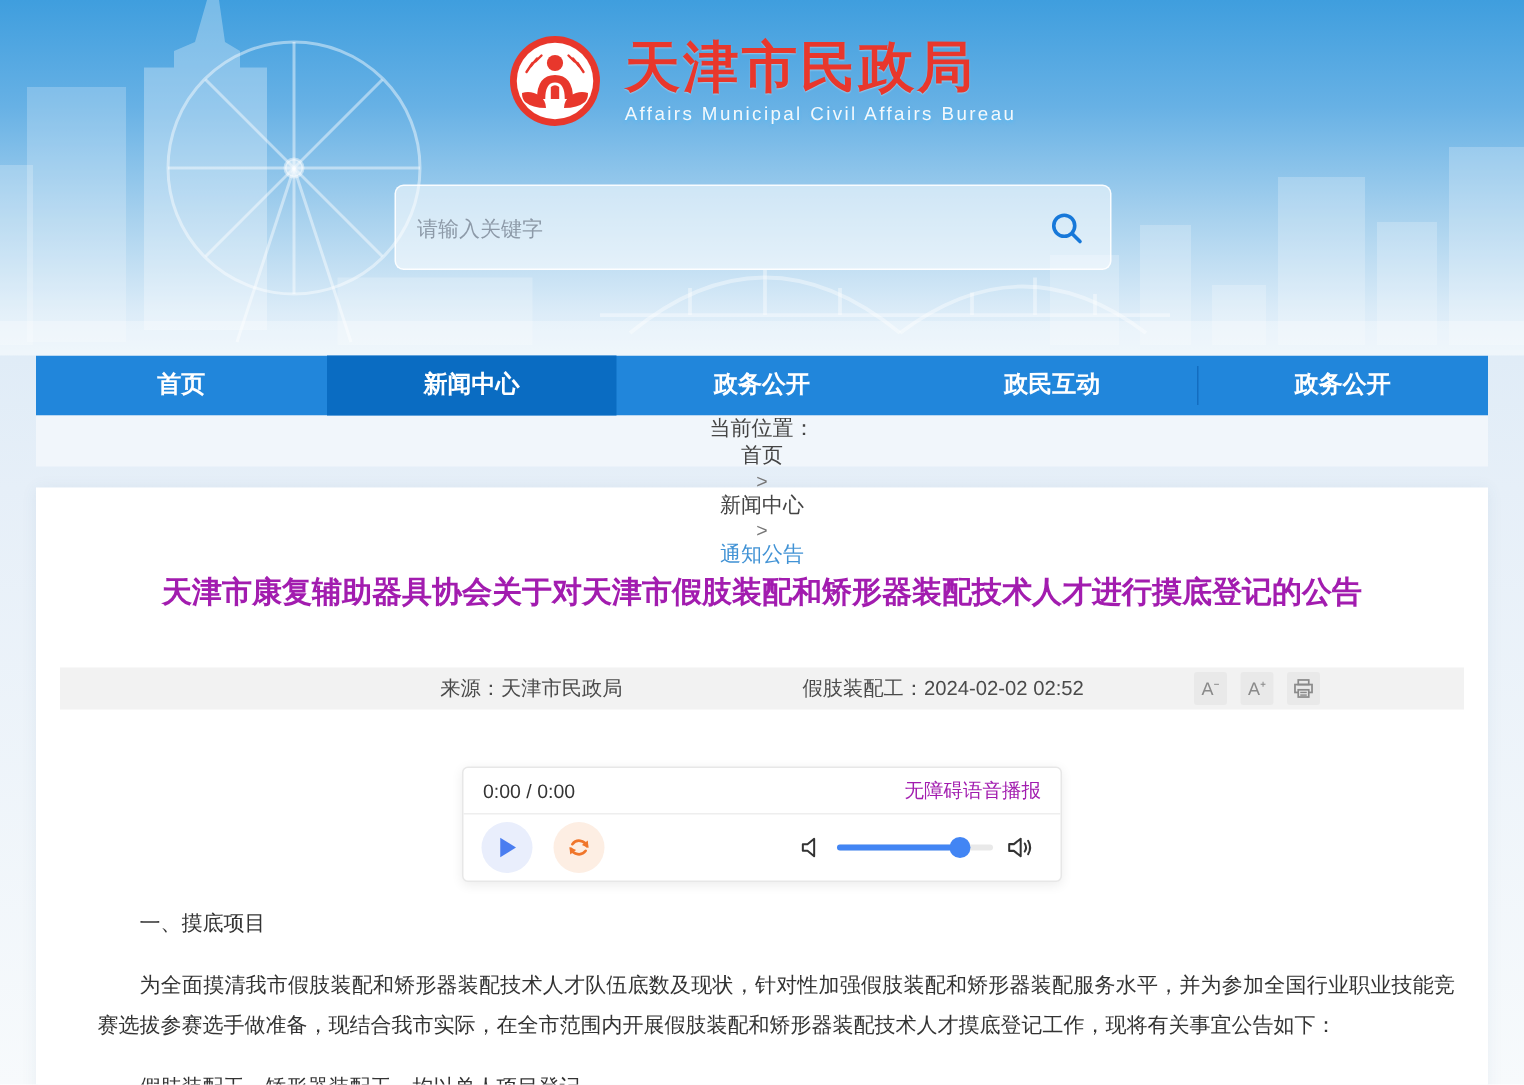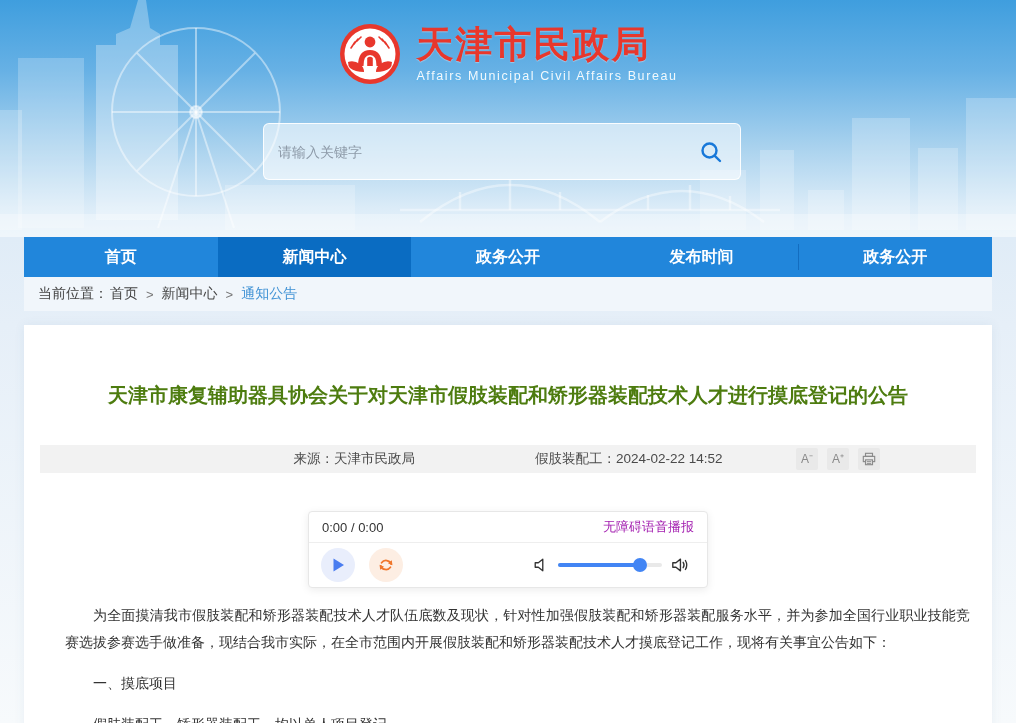--- a/index.html
+++ b/index.html
@@ -47,32 +47,32 @@
   }
   .mainnav a.active { background: #0a6cc2; }
   .mainnav a.sep::before {
     content:""; position:absolute; left:0; top:7px; width:1px; height:26px;
     background: rgba(10,90,170,0.55);
   }
   
   .breadcrumb {
     width: 968px; margin: 0 auto; height: 34px; background: #f1f6fb;
     display: flex; align-items: center; padding: 0 14px;
-    font-size: 14px; color: #444;
+    font-size: 14px; color: #444; flex-direction: column;
   }
   .breadcrumb a { color: #444; text-decoration: none; margin: 0 2px; }
   .breadcrumb a.current { color: #4293d5; }
   .breadcrumb .gt { color: #777; margin: 0 6px; font-size: 13px; }
   
   .card {
     width: 968px; margin: 14px auto 0; background: #fff; min-height: 398px;
     box-shadow: 0 0 10px rgba(60,100,140,0.08); padding-top: 56px;
   }
   .article-title {
-    text-align: center; font-size: 20px; font-weight: bold; color: #4d7c0f;
+    text-align: center; font-size: 20px; font-weight: bold; color: #a21caf;
     line-height: 28px; padding: 0 60px;
   }
   .meta {
     position: relative; margin: 36px 16px 0; height: 28px; background: #f2f2f2;
     display: flex; align-items: center; justify-content: center; gap: 120px;
     font-size: 13.5px; color: #4a4a4a;
   }
   .meta-tools { position: absolute; right: 96px; top: 3px; display: flex; gap: 9px; }
   .meta-tools button {
     width: 22px; height: 22px; border: none; background: #e9e9e9; border-radius: 2px;
@@ -188,42 +188,42 @@
         <line x1="15.8" y1="15.8" x2="21" y2="21" stroke="#1778d9" stroke-width="2.4" stroke-linecap="round"></line>
       </svg>
     </button>
   </div>
 </header>
 
 <nav class="mainnav">
   <a href="#">首页</a>
   <a href="#" class="active">新闻中心</a>
   <a href="#">政务公开</a>
-  <a href="#">发布时间</a>
+  <a href="#">政民互动</a>
   <a href="#" class="sep">政务公开</a>
 </nav>
 
 <div class="breadcrumb">
   <span>当前位置：</span>
   <a href="#">首页</a>
   <span class="gt">&gt;</span>
   <a href="#">新闻中心</a>
   <span class="gt">&gt;</span>
   <a href="#" class="current">通知公告</a>
 </div>
 
 <main class="card">
   <h1 class="article-title">天津市康复辅助器具协会关于对天津市假肢装配和矫形器装配技术人才进行摸底登记的公告</h1>
 
   <div class="meta">
     <span>
       <span>来源：</span><span>天津市民政局</span>
     </span>
     <span>
-      <span>假肢装配工：</span><span>2024-02-22 14:52</span>
+      <span>假肢装配工：</span><span>2024-02-02 02:52</span>
     </span>
     <span class="meta-tools">
       <button>A⁻</button>
       <button>A⁺</button>
       <button>
         <svg width="14" height="14" viewBox="0 0 16 16">
           <rect x="4" y="1.5" width="8" height="3.5" fill="none" stroke="#8a8a8a" stroke-width="1.3"></rect>
           <rect x="1.5" y="5" width="13" height="6" fill="none" stroke="#8a8a8a" stroke-width="1.3"></rect>
           <rect x="4" y="9" width="8" height="5.5" fill="#e9e9e9" stroke="#8a8a8a" stroke-width="1.3"></rect>
           <line x1="5.5" y1="11" x2="10.5" y2="11" stroke="#8a8a8a" stroke-width="1.1"></line>
@@ -265,18 +265,18 @@
         <svg width="18" height="18" viewBox="0 0 20 18">
           <path d="M2 6.5 H5.5 L10.5 2.5 V15.5 L5.5 11.5 H2 Z" fill="none" stroke="#333" stroke-width="1.5" stroke-linejoin="round"></path>
           <path d="M13.5 6 Q15.5 9 13.5 12" fill="none" stroke="#333" stroke-width="1.5" stroke-linecap="round"></path>
           <path d="M16 4 Q19 9 16 14" fill="none" stroke="#333" stroke-width="1.5" stroke-linecap="round"></path>
         </svg>
       </div>
     </div>
   </div>
 
   <div class="body-text">
+    <p>一、摸底项目</p>
     <p>为全面摸清我市假肢装配和矫形器装配技术人才队伍底数及现状，针对性加强假肢装配和矫形器装配服务水平，并为参加全国行业职业技能竞赛选拔参赛选手做准备，现结合我市实际，在全市范围内开展假肢装配和矫形器装配技术人才摸底登记工作，现将有关事宜公告如下：</p>
-    <p>一、摸底项目</p>
     <p>假肢装配工、矫形器装配工，均以单人项目登记。</p>
 
   </div>
 </main>
 
 </body></html>

